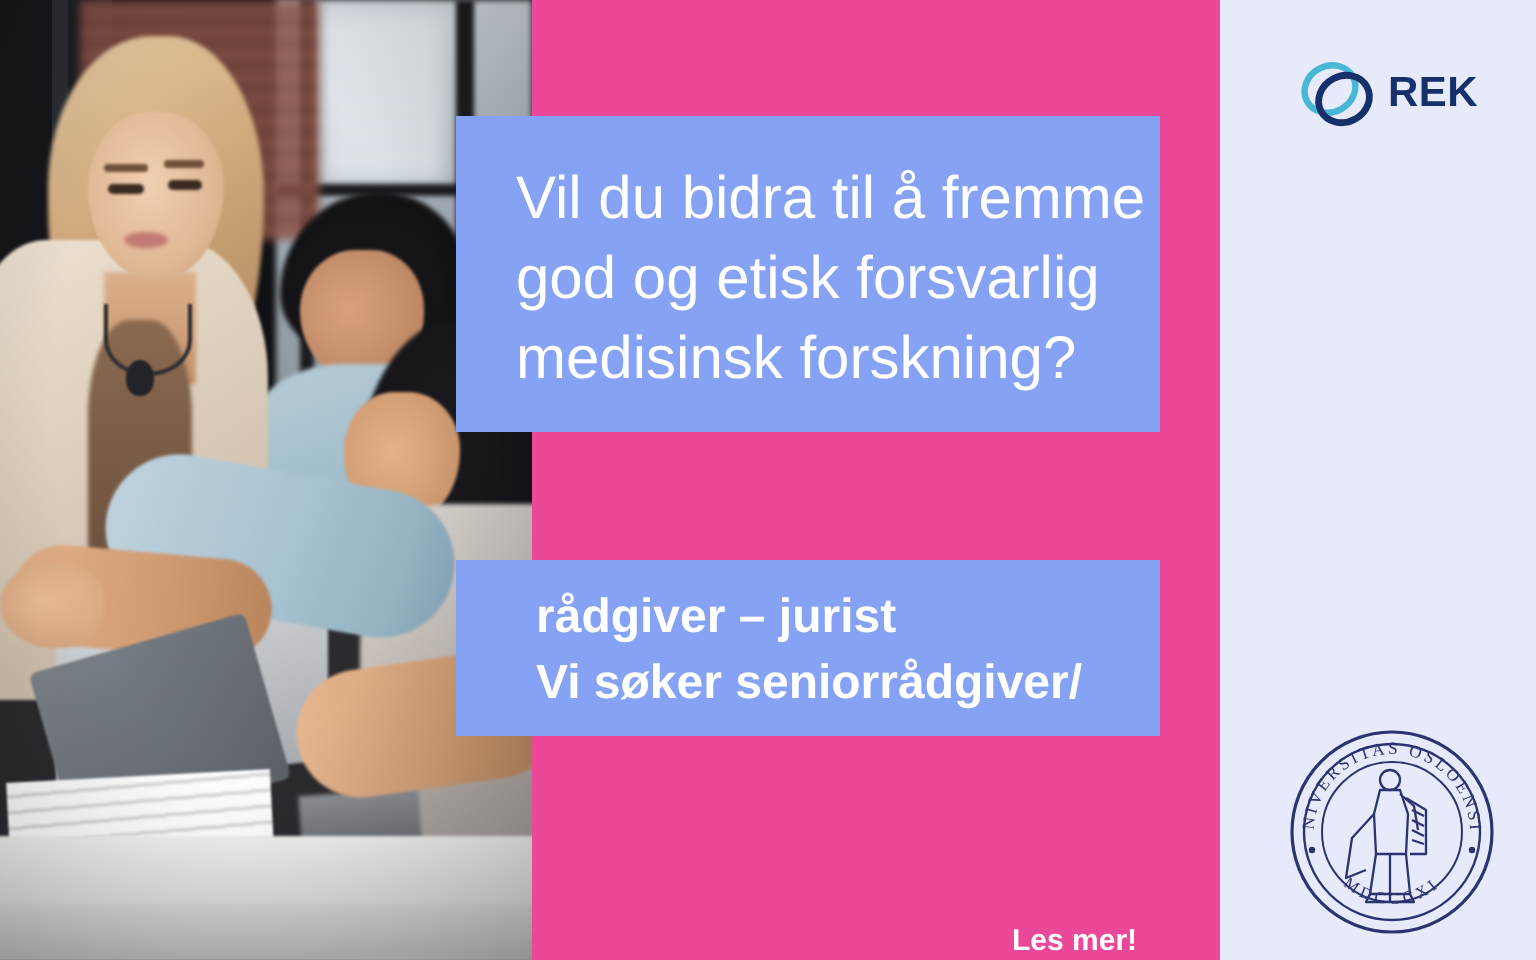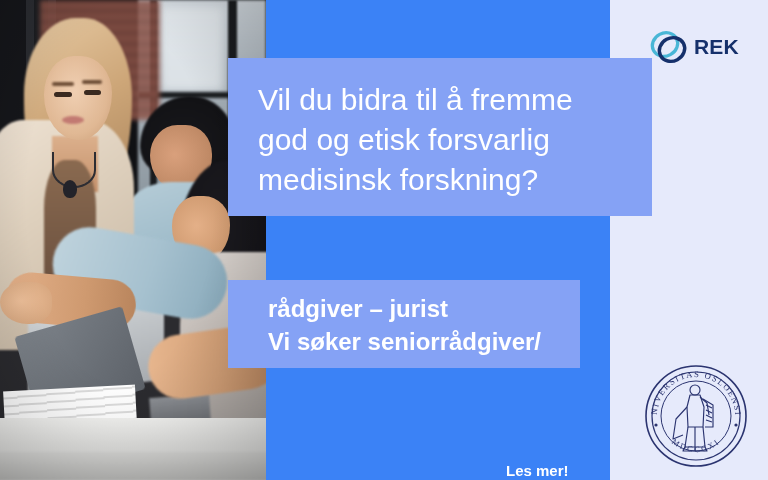--- a/index.html
+++ b/index.html
@@ -11,21 +11,21 @@
     width: 768px;
     height: 480px;
     overflow: hidden;
     font-family: "Liberation Sans", sans-serif;
   }
 
   #banner {
     position: relative;
     width: 768px;
     height: 480px;
-    background: #3b82f6;
+    background: #ec4899;
     overflow: hidden;
   }
 
   
   #photo {
     position: absolute;
     left: 0;
     top: 0;
     width: 266px;
     height: 480px;
@@ -268,21 +268,21 @@
   }
 
   
   .txtbox {
     position: absolute;
     background: #85a2f5;
     box-sizing: border-box;
   }
   #headline-box {
     left: 228px; top: 58px;
-    width: 424px; height: 158px;
+    width: 352px; height: 158px;
     padding: 22px 26px 0 30px;
   }
   #headline-box .line {
     color: #ffffff;
     font-size: 30px;
     line-height: 40px;
     font-weight: normal;
     white-space: nowrap;
   }
   #subhead-box {

